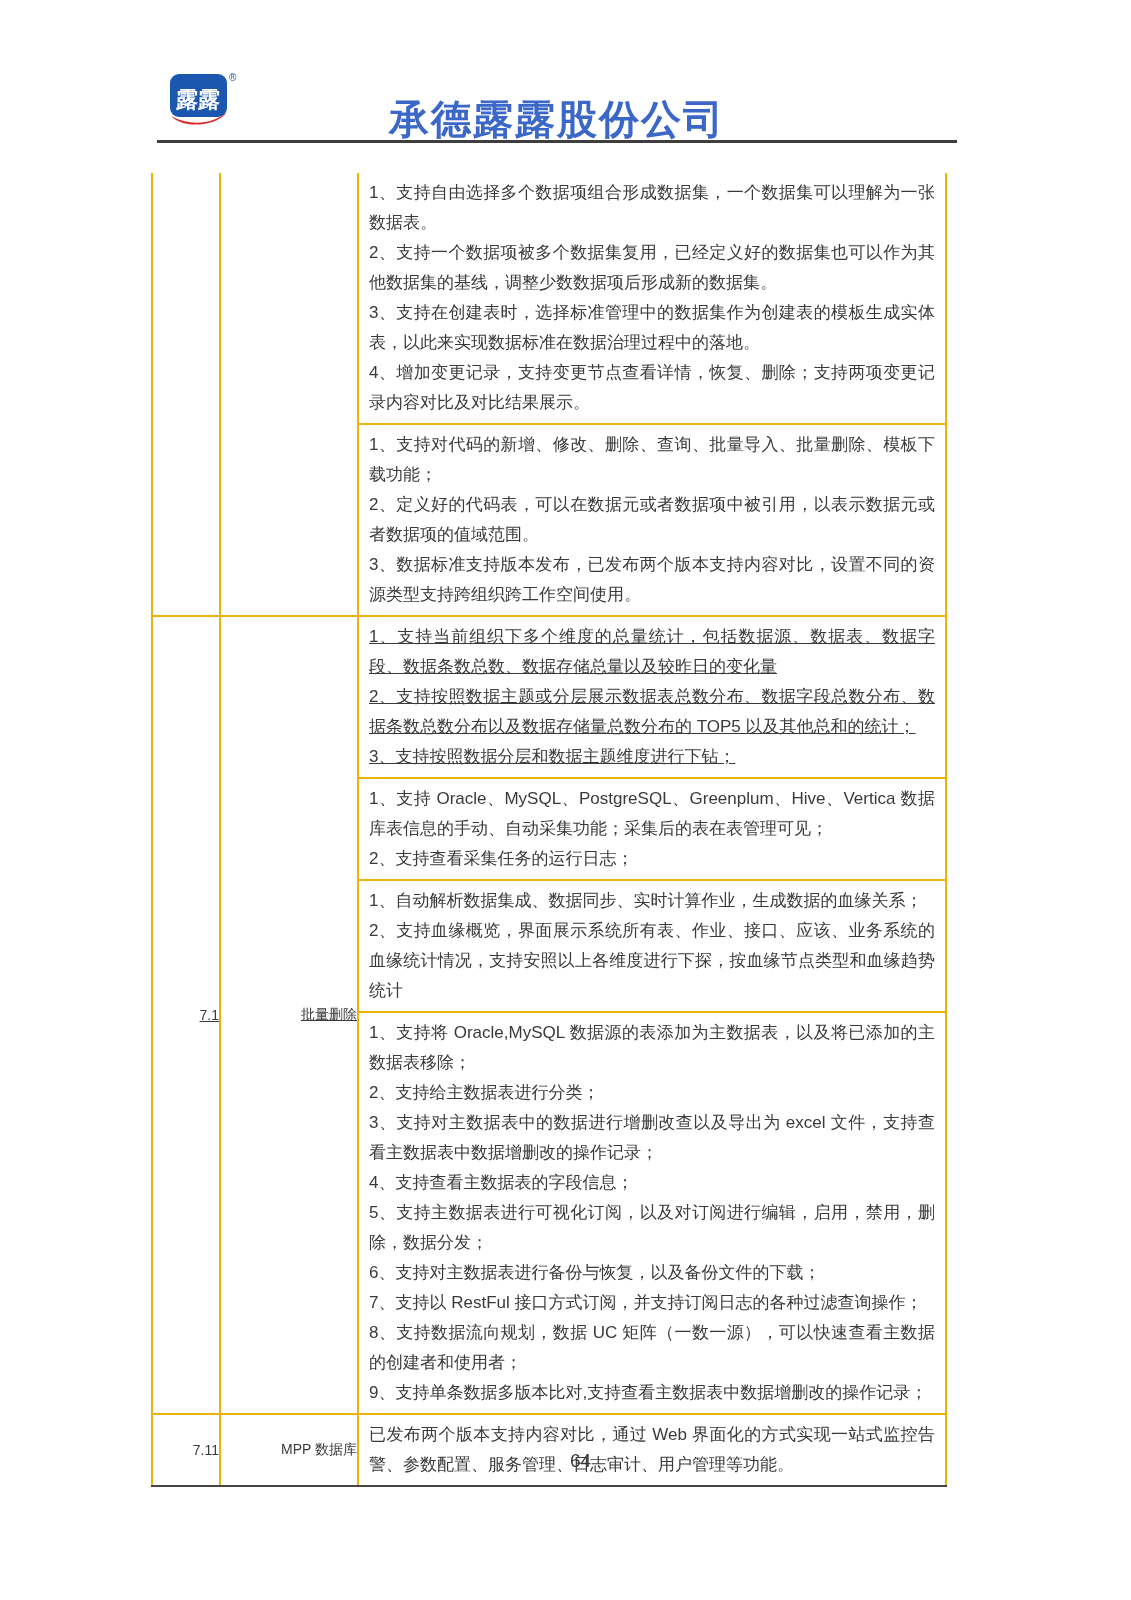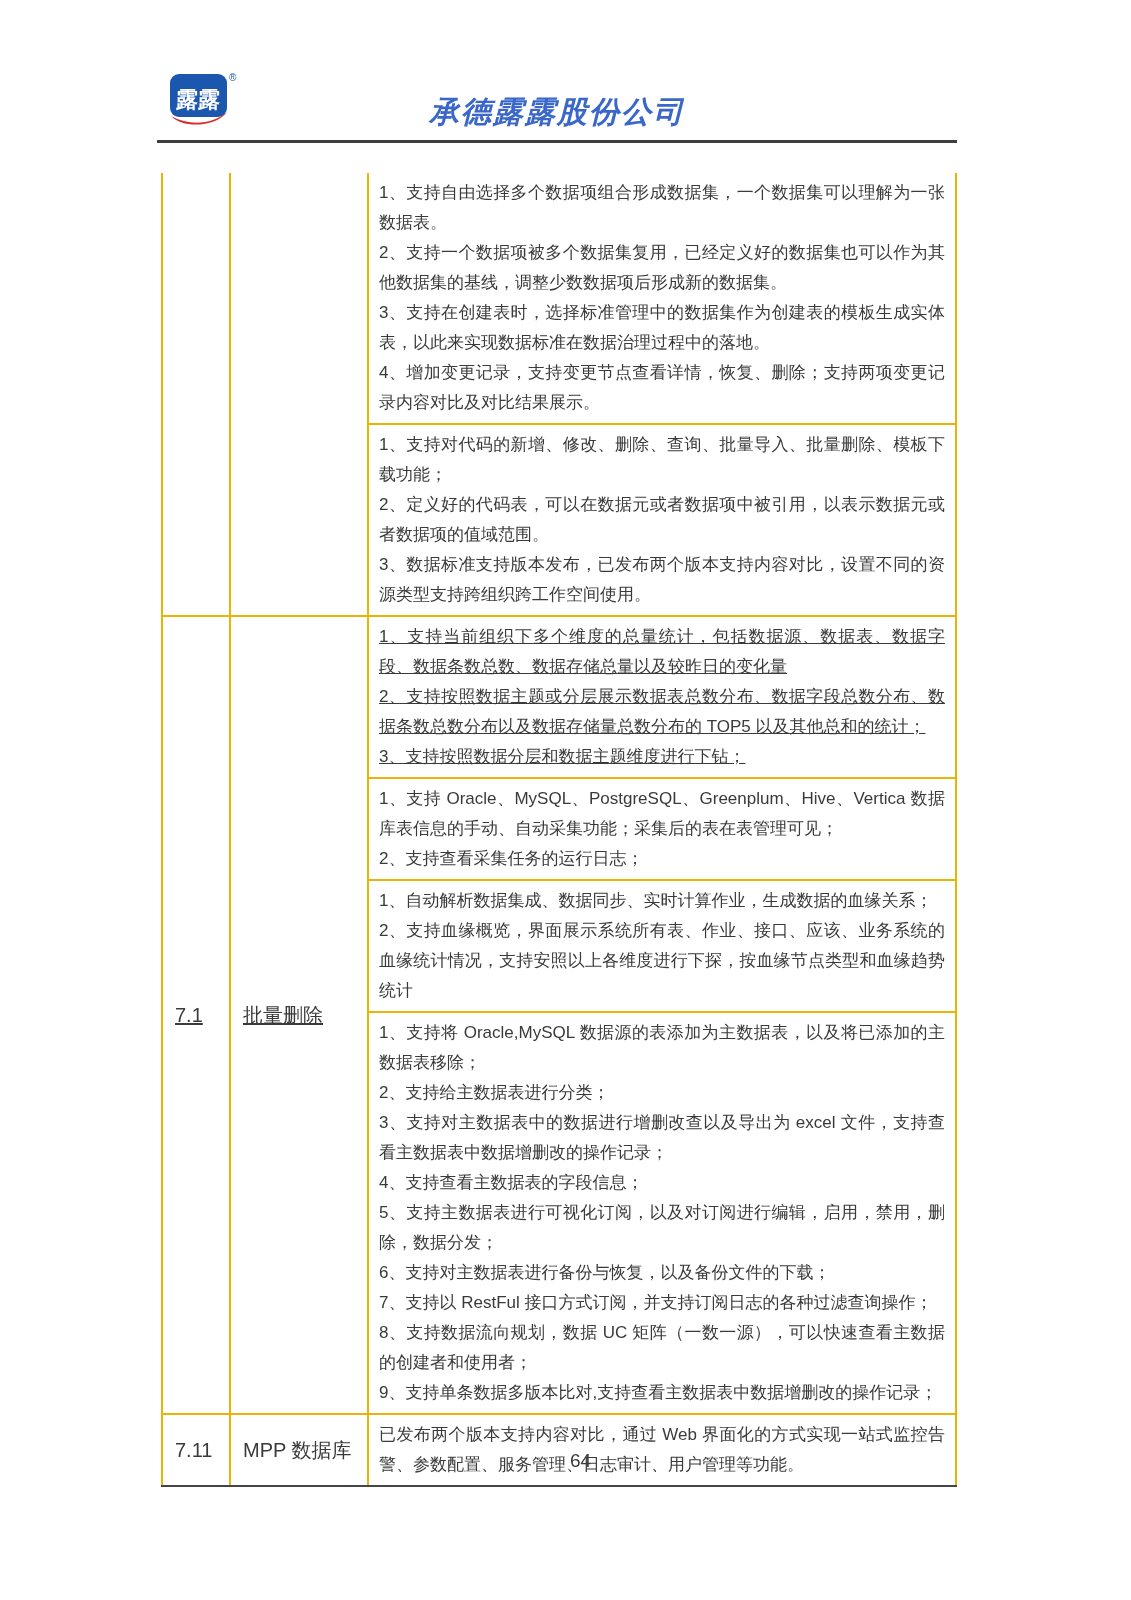--- a/index.html
+++ b/index.html
@@ -21,57 +21,56 @@
     top: 68px;
     width: 72px;
     height: 64px;
   }
   .company-title {
     position: absolute;
     left: 157px;
     top: 92px;
     width: 800px;
     text-align: center;
-    font-size: 30px;
+    font-size: 40px;
     font-weight: bold;
     letter-spacing: 2px;
     color: #3a67c8;
-    font-style: italic;
   }
   .header-rule {
     position: absolute;
     left: 157px;
     top: 140px;
     width: 800px;
     height: 3px;
     background: #3e3e3e;
   }
   
   .req-table {
     position: absolute;
-    left: 161px;
+    left: 151px;
     top: 173px;
     width: 796px;
     border-collapse: collapse;
     table-layout: fixed;
   }
   .req-table col.col-id  { width: 68px; }
   .req-table col.col-mod { width: 138px; }
   .req-table td {
     border: 2px solid #eab308;
   }
   .req-table td.no-top { border-top: none; }
   .req-table td.thick-top { border-top: 2px solid #454545; text-decoration: underline; }
   .req-table tr.last-row td { border-bottom: 2px solid #454545; }
   .c-id, .c-mod {
-    text-align: left;
+    text-align: right;
     vertical-align: middle;
-    font-size: 20px;
+    font-size: 14px;
     color: #3a3a3a;
-    padding: 12px;
+    padding: 0;
   }
   .c-req {
     padding: 5px 10px;
     font-size: 17px;
     line-height: 30px;
     vertical-align: top;
     white-space: pre-line;
     text-align: justify;
     color: #3a3a3a;
   }

